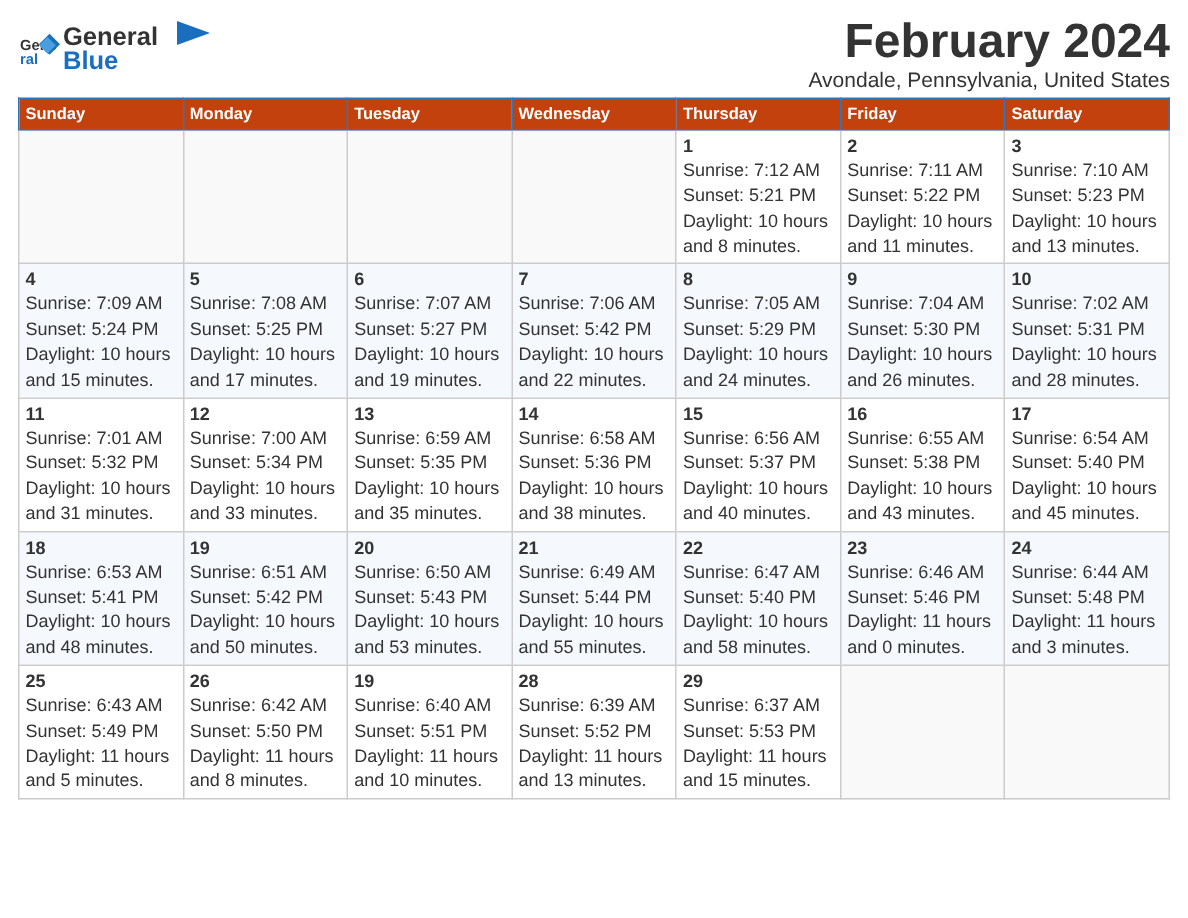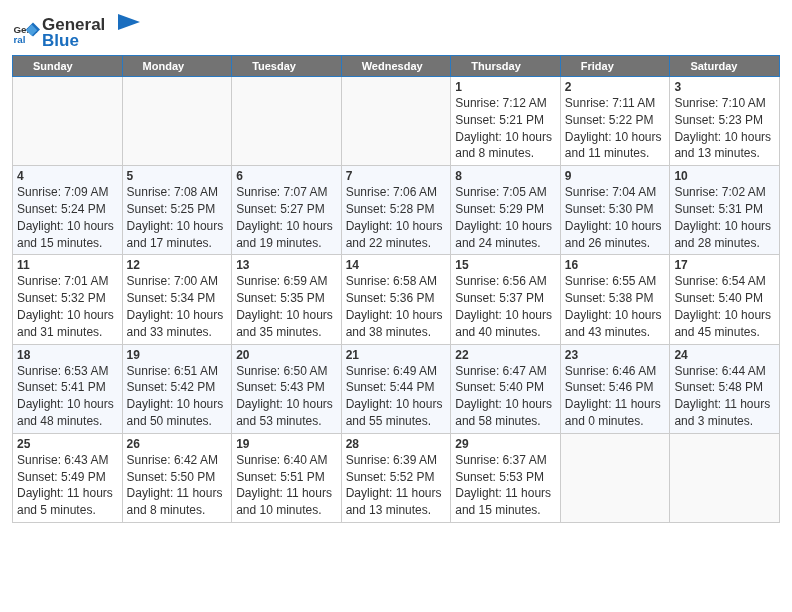--- a/index.html
+++ b/index.html
@@ -42,25 +42,25 @@
     .location {
       font-size: 14px;
       color: #333;
     }
     table {
       width: 100%;
       border-collapse: collapse;
       table-layout: fixed;
     }
     th {
-      background-color: #737373;
+      background-color: #c2410c;
       color: #fff;
       font-size: 11px;
       font-weight: bold;
-      padding: 4px 20px;
+      padding: 4px 4px;
       text-align: left;
       border: 1px solid #2979c2;
     }
     td {
       vertical-align: top;
       border: 1px solid #ccc;
       padding: 3px 4px;
       font-size: 9.5px;
       color: #333;
       height: 88px;
@@ -99,20 +99,24 @@
       <div>
         <div style="display:flex; align-items:baseline; gap:12px;">
           <span style="font-size:17px;font-weight:bold;color:#333;">General</span>
           <svg width="22" height="16" viewBox="0 0 22 16" style="margin:0 1px;">
             <polygon points="0,0 22,8 0,16" fill="#1a6ebf"></polygon>
           </svg>
         </div>
         <div style="font-size:17px;font-weight:bold;color:#1a6ebf;margin-top:-4px;">Blue</div>
       </div>
     </div>
+    <div class="title-block">
+      <div class="month-title">February 2024</div>
+      <div class="location">Avondale, Pennsylvania, United States</div>
+    </div>
   </div>
 
   <table>
     <thead>
       <tr>
       <th>Sunday</th>
           <th>Monday</th>
           <th>Tuesday</th>
           <th>Wednesday</th>
           <th>Thursday</th>
@@ -166,21 +170,21 @@
           <td>
             <span class="day-num">6</span>
             <div class="day-info" style="white-space: pre-line;">Sunrise: 7:07 AM
 Sunset: 5:27 PM
 Daylight: 10 hours
 and 19 minutes.</div>
           </td>
           <td>
             <span class="day-num">7</span>
             <div class="day-info" style="white-space: pre-line;">Sunrise: 7:06 AM
-Sunset: 5:28 PM
+Sunset: 5:42 PM
 Daylight: 10 hours
 and 22 minutes.</div>
           </td>
           <td>
             <span class="day-num">8</span>
             <div class="day-info" style="white-space: pre-line;">Sunrise: 7:05 AM
 Sunset: 5:29 PM
 Daylight: 10 hours
 and 24 minutes.</div>
           </td>

